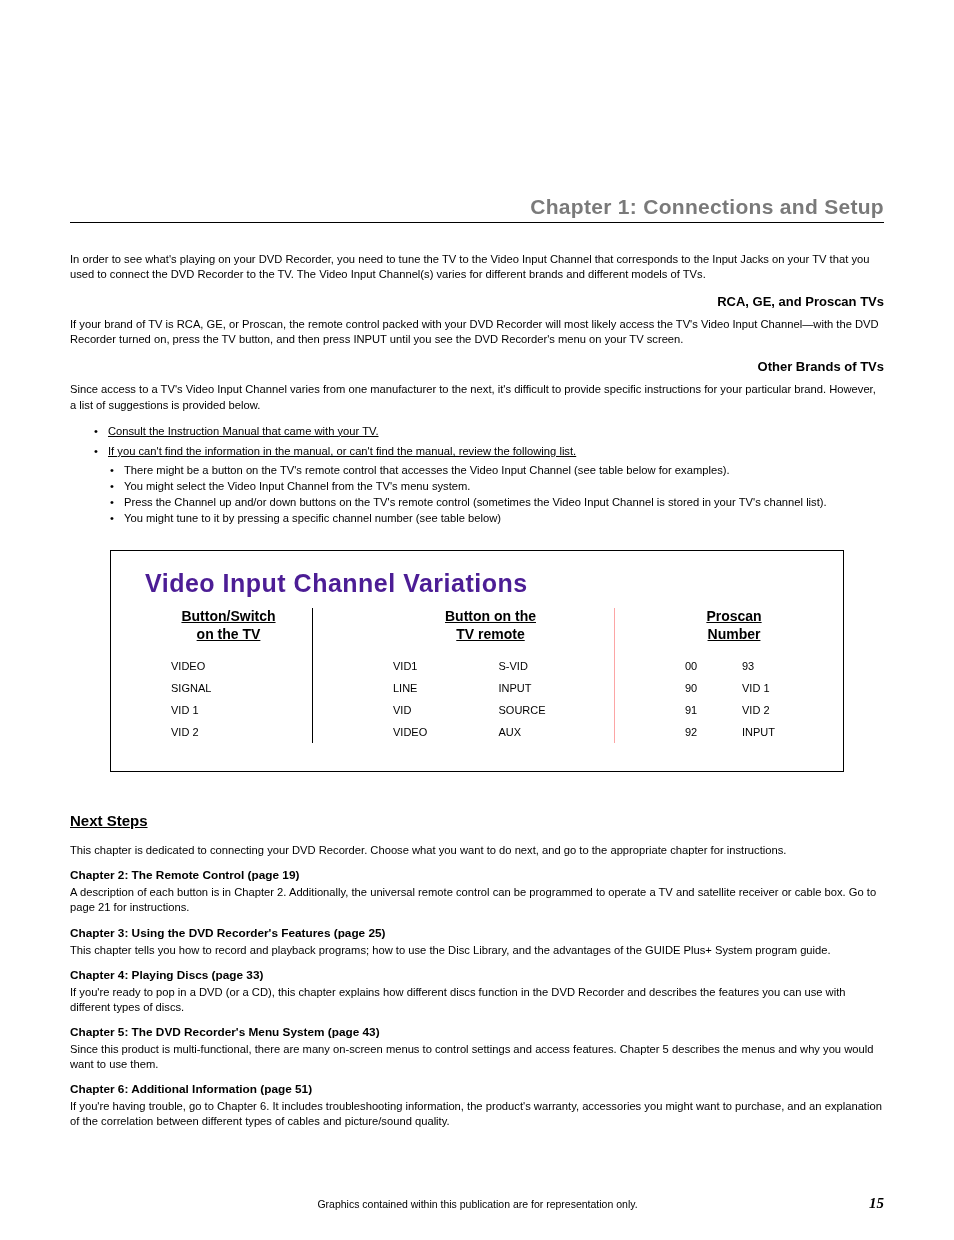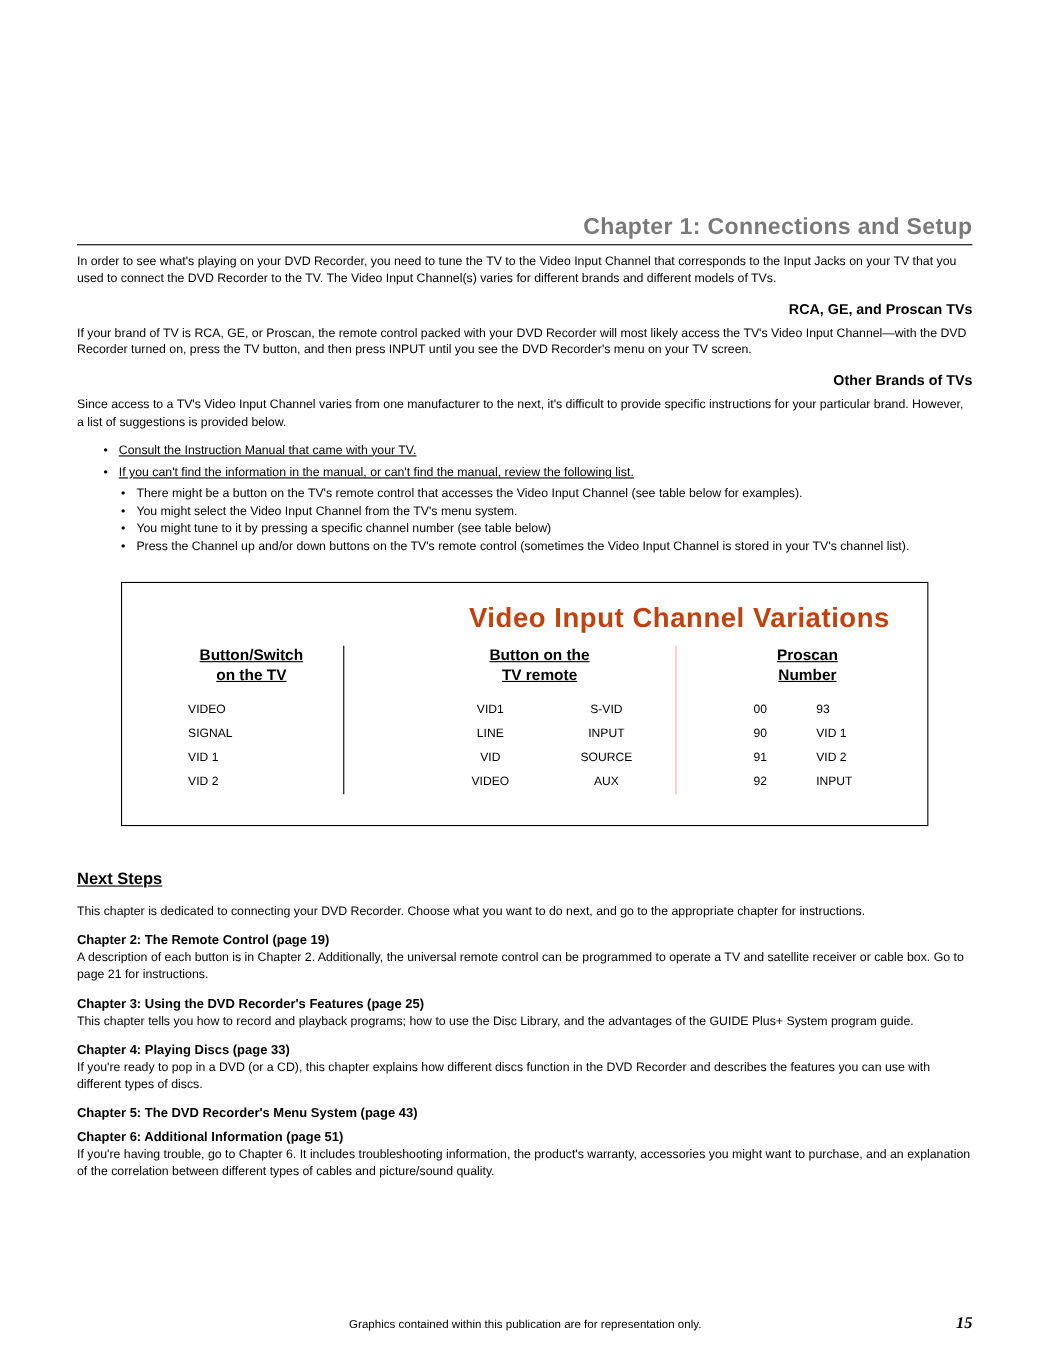--- a/index.html
+++ b/index.html
@@ -15,21 +15,21 @@
     padding: 195px 70px 0 70px;
   }
   .chapter-title {
     text-align: right;
     font-weight: bold;
     font-size: 21px;
     color: #7a7a7a;
     letter-spacing: 0.3px;
     border-bottom: 1px solid #000;
     padding-bottom: 3px;
-    margin-bottom: 8px;
+    margin-bottom: 29px;
   }
   .section-heading {
     font-weight: bold;
     font-size: 15px;
     text-decoration: underline;
     margin-bottom: 14px;
   }
   .para {
     font-size: 11.2px;
     line-height: 1.35;
@@ -53,24 +53,24 @@
   .subbullets { margin-left: 40px; margin-top: 4px; }
   .subbullets li { list-style: none; position: relative; padding-left: 14px; margin-bottom: 4px; font-size: 11.2px; }
   .subbullets li::before { content: "•"; position: absolute; left: 0; }
 
   .table-box {
     border: 1px solid #000;
     margin: 26px 40px 40px 40px;
     padding: 18px 34px 28px 34px;
   }
   .table-title {
-    text-align: right;
+    text-align: left;
     font-weight: bold;
     font-size: 25px;
-    color: #c2410c;
+    color: #4c1d95;
     letter-spacing: 0.5px;
     margin-bottom: 10px;
   }
   .table-cols {
     display: flex;
     gap: 24px;
   }
   .col {
     display: flex;
     flex-direction: column;
@@ -87,21 +87,21 @@
     line-height: 1.25;
     margin-bottom: 12px;
     white-space: pre-line;
   }
   .col-body {
     font-size: 11px;
     line-height: 2.0;
     padding-left: 16px;
   }
   .col2 .col-body { display: flex; }
-  .col2 .subcol { flex: 1; text-align: center; }
+  .col2 .subcol { flex: 1; }
   .col3 .col-body { display: flex; }
   .col3 .subcol { flex: 1; }
 
   .next-steps-block { margin-top: 22px; }
   .chapter-ref {
     font-weight: bold;
     font-size: 11.8px;
     margin-top: 8px;
     margin-bottom: 3px;
   }
@@ -133,22 +133,22 @@
   <div class="subheading">Other Brands of TVs</div>
   <p class="para">Since access to a TV's Video Input Channel varies from one manufacturer to the next, it's difficult to provide specific instructions for your particular brand. However, a list of suggestions is provided below.</p>
 
   <ul class="bullets">
     <li>Consult the Instruction Manual that came with your TV.</li>
     <li>If you can't find the information in the manual, or can't find the manual, review the following list.</li>
   </ul>
   <ul class="subbullets">
     <li>There might be a button on the TV's remote control that accesses the Video Input Channel (see table below for examples).</li>
     <li>You might select the Video Input Channel from the TV's menu system.</li>
+    <li>Press the Channel up and/or down buttons on the TV's remote control (sometimes the Video Input Channel is stored in your TV's channel list).</li>
     <li>You might tune to it by pressing a specific channel number (see table below)</li>
-    <li>Press the Channel up and/or down buttons on the TV's remote control (sometimes the Video Input Channel is stored in your TV's channel list).</li>
   </ul>
 
   <div class="table-box">
     <div class="table-title">Video Input Channel Variations</div>
     <div class="table-cols">
       <div class="col col1">
         <div class="col-header">Button/Switch
 on the TV</div>
         <div class="col-body">
           <div>VIDEO</div>
@@ -203,20 +203,21 @@
     <div class="chapter-ref">Chapter 2: The Remote Control (page 19)</div>
     <p class="para">A description of each button is in Chapter 2. Additionally, the universal remote control can be programmed to operate a TV and satellite receiver or cable box. Go to page 21 for instructions.</p>
 
     <div class="chapter-ref">Chapter 3: Using the DVD Recorder's Features (page 25)</div>
     <p class="para">This chapter tells you how to record and playback programs; how to use the Disc Library,  and the advantages of the GUIDE Plus+ System program guide.</p>
 
     <div class="chapter-ref">Chapter 4: Playing Discs (page 33)</div>
     <p class="para">If you're ready to pop in a DVD (or a CD), this chapter explains how different discs function in the DVD Recorder and describes the features you can use with different types of discs.</p>
 
     <div class="chapter-ref">Chapter 5: The DVD Recorder's Menu System (page 43)</div>
+    <p class="para">Since this product is multi-functional, there are many on-screen menus to control settings and access features. Chapter 5 describes the menus and why you would want to use them.</p>
 
     <div class="chapter-ref">Chapter 6: Additional Information (page 51)</div>
     <p class="para">If you're having trouble, go to Chapter 6. It includes troubleshooting information, the product's warranty, accessories you might want to purchase, and an explanation of the correlation between different types of cables and picture/sound quality.</p>
   </div>
 </div>
 
 <div class="footer">
   <span class="footer-text">Graphics contained within this publication are for representation only.</span>
   <span class="page-num">15</span>
 </div>

